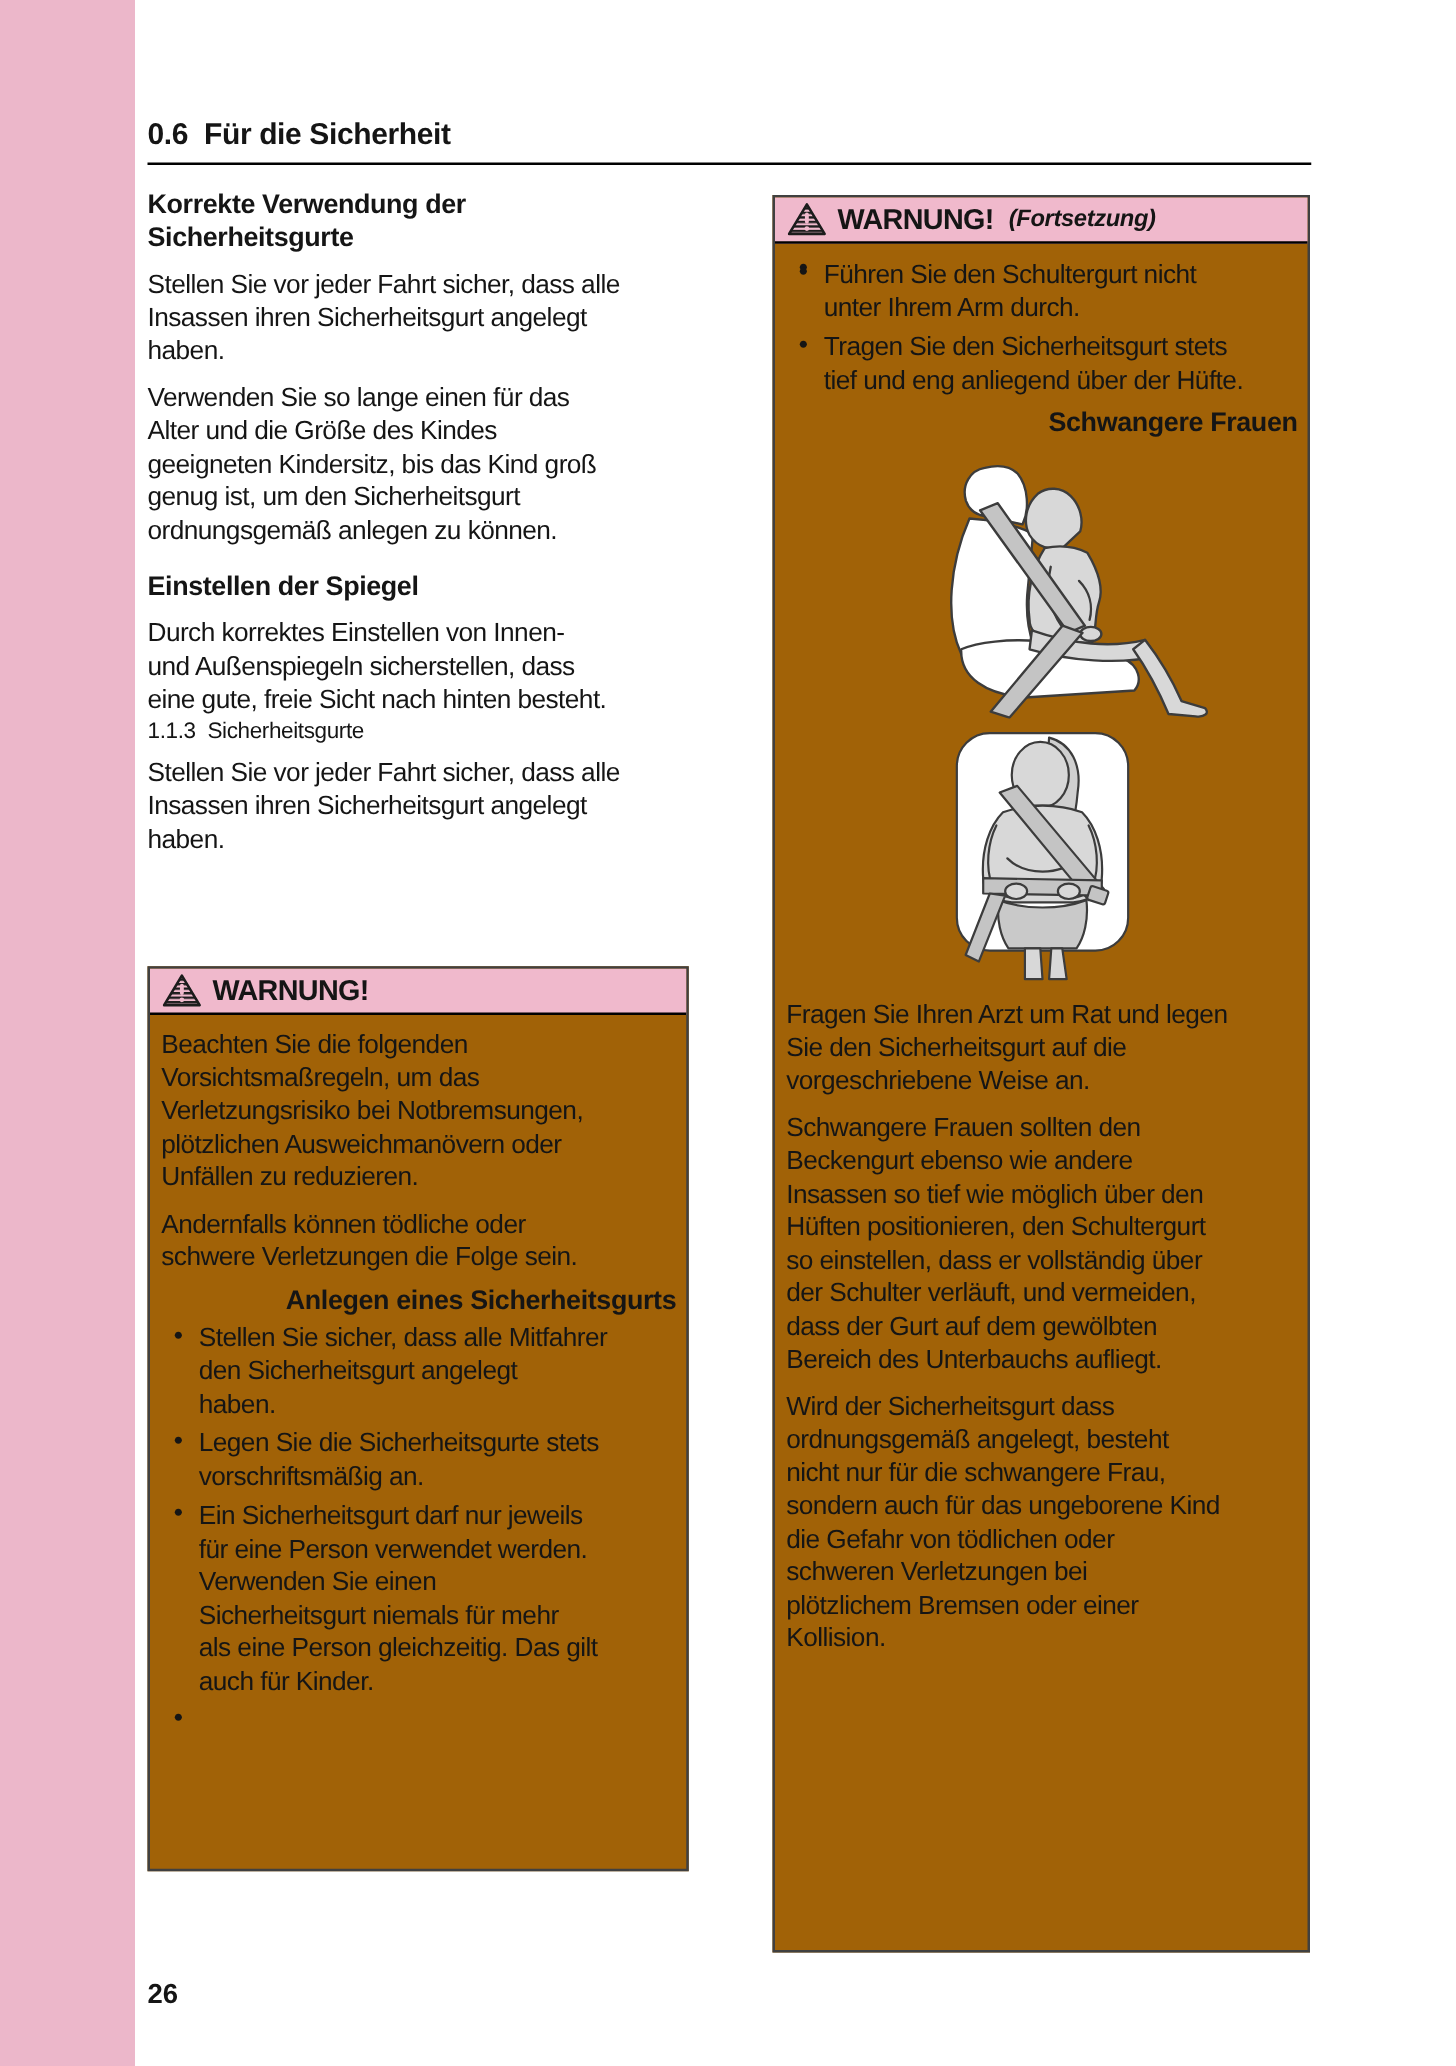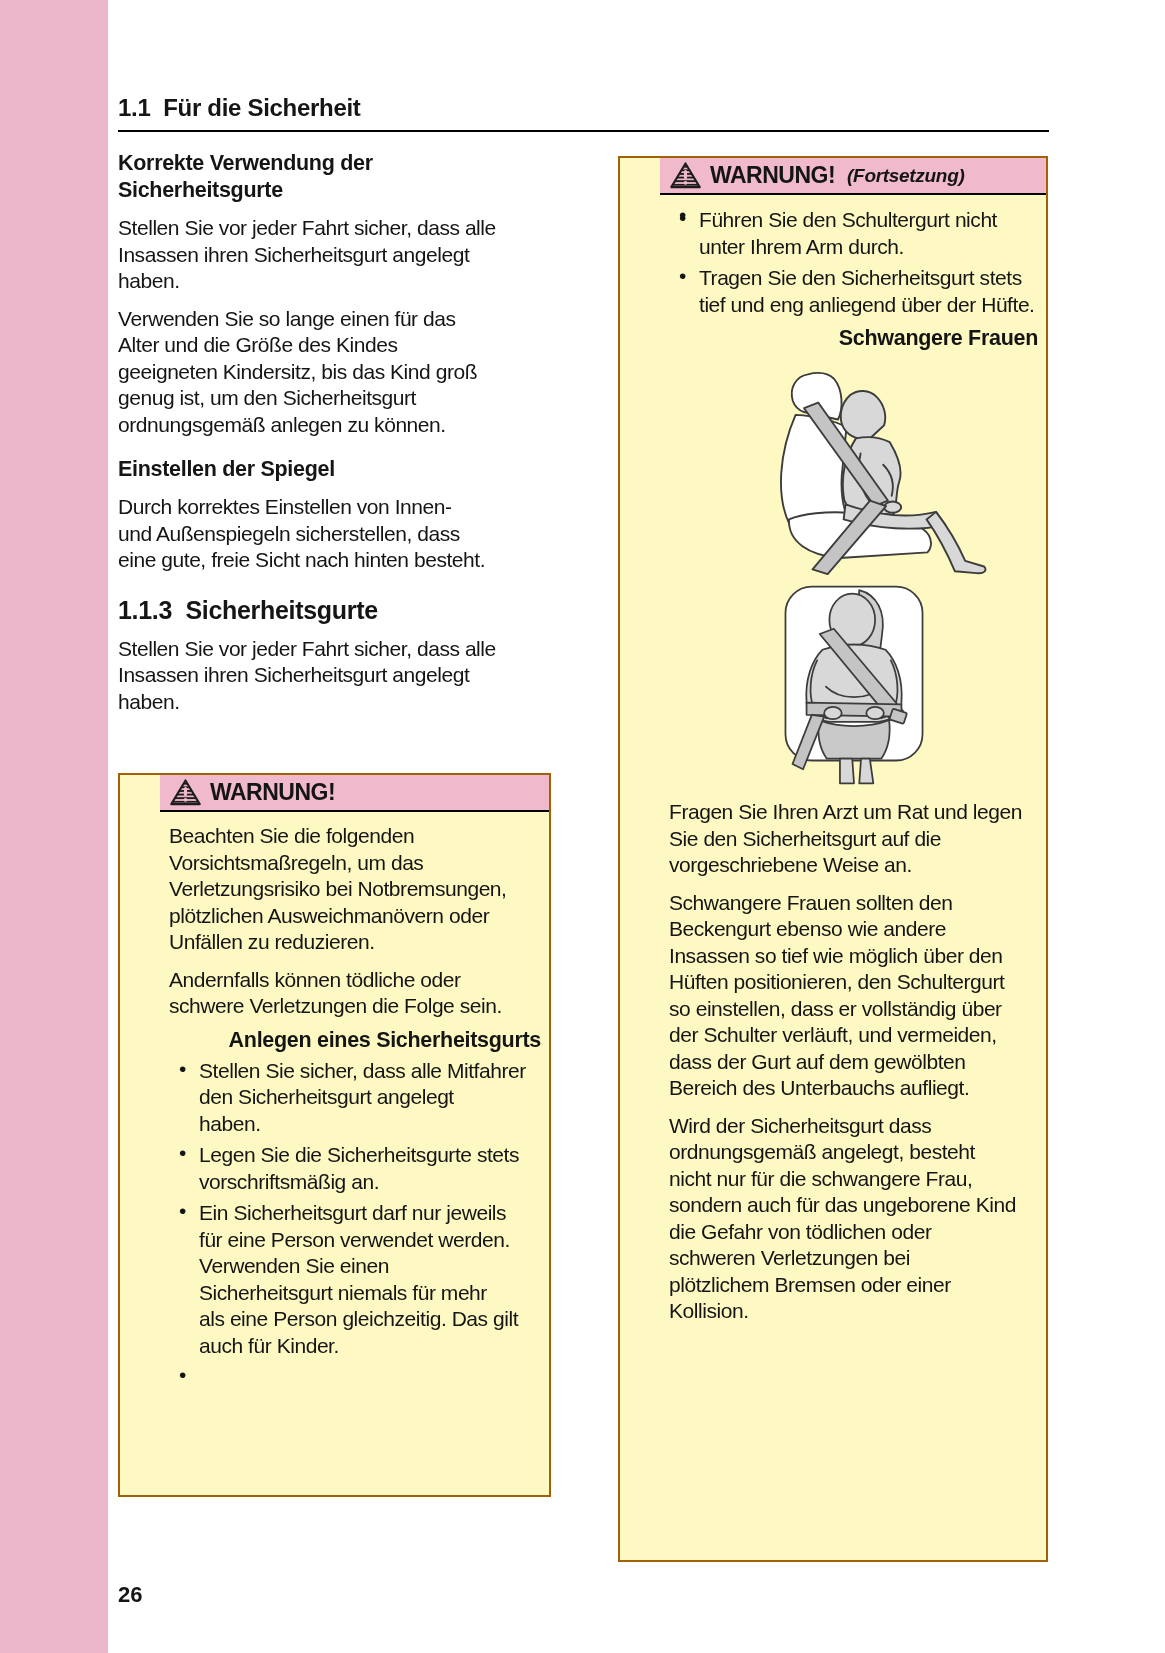--- a/index.html
+++ b/index.html
@@ -16,23 +16,23 @@
   .page-header { position:absolute; left:118px; top:94px; width:931px; }
   .header-title { font-size:24px; font-weight:700; letter-spacing:-0.3px; white-space:pre-wrap; }
   .header-rule { position:absolute; left:118px; top:130px; width:931px; height:2px; background:#000; }
 
   .body { font-size:21px; line-height:26.5px; letter-spacing:-0.45px; white-space:pre-line; }
   p.body { margin-top:11px; }
 
   .left-col { position:absolute; left:118px; top:150px; width:433px; }
   .col-h { font-size:21.5px; line-height:27px; font-weight:700; letter-spacing:-0.3px; white-space:pre-line; }
   .col-h.mt { margin-top:18px; }
-  .sec-h { font-size:25px; font-weight:700; letter-spacing:-0.3px; margin-top:22px; white-space:pre-wrap; }
-
-  .warn-box { position:absolute; border:2px solid #a16207; background:#fef9c3;padding-left:40px; }
+  .sec-h { font-size:18px; font-weight:400; letter-spacing:-0.3px; white-space:pre-wrap; }
+
+  .warn-box { position:absolute; border:2px solid #404040; background:#a16207; }
   .left-box  { left:118px; top:773px; width:433px; height:724px; }
   .right-box { left:618px; top:156px; width:430px; height:1406px; }
   .warn-head { display:flex; align-items:center; gap:9px; background:#f0b9cc; border-bottom:2px solid #000; height:37px; padding-left:10px; }
   .warn-icon { display:flex; align-items:center; }
   .warn-title { font-size:23px; font-weight:700; letter-spacing:-0.5px; }
   .warn-cont { font-size:19px; font-weight:700; font-style:italic; letter-spacing:-0.3px; margin-left:3px; }
   .warn-body { padding:7px 8px 8px 9px; }
   .warn-sub { font-size:21.5px; font-weight:700; letter-spacing:-0.3px; margin-top:8px;text-align:right; }
 
   .bullet { position:relative; padding-left:30px; margin-top:5px; }
@@ -44,21 +44,21 @@
   .page-number { position:absolute; left:118px; top:1582px; font-size:22px; font-weight:700; }
 </style>
 </head>
 <body>
 
 <div class="page">
 
   <div class="pink-strip"></div>
 
   <header class="page-header">
-    <div class="header-title">1.1  Für die Sicherheit</div>
+    <div class="header-title">0.6  Für die Sicherheit</div>
   </header>
   <div class="header-rule"></div>
 
   <section class="left-col">
     <h3 class="col-h">Korrekte Verwendung der
 Sicherheitsgurte</h3>
     <p class="body">Stellen Sie vor jeder Fahrt sicher, dass alle
 Insassen ihren Sicherheitsgurt angelegt
 haben.</p>
     <p class="body">Verwenden Sie so lange einen für das

